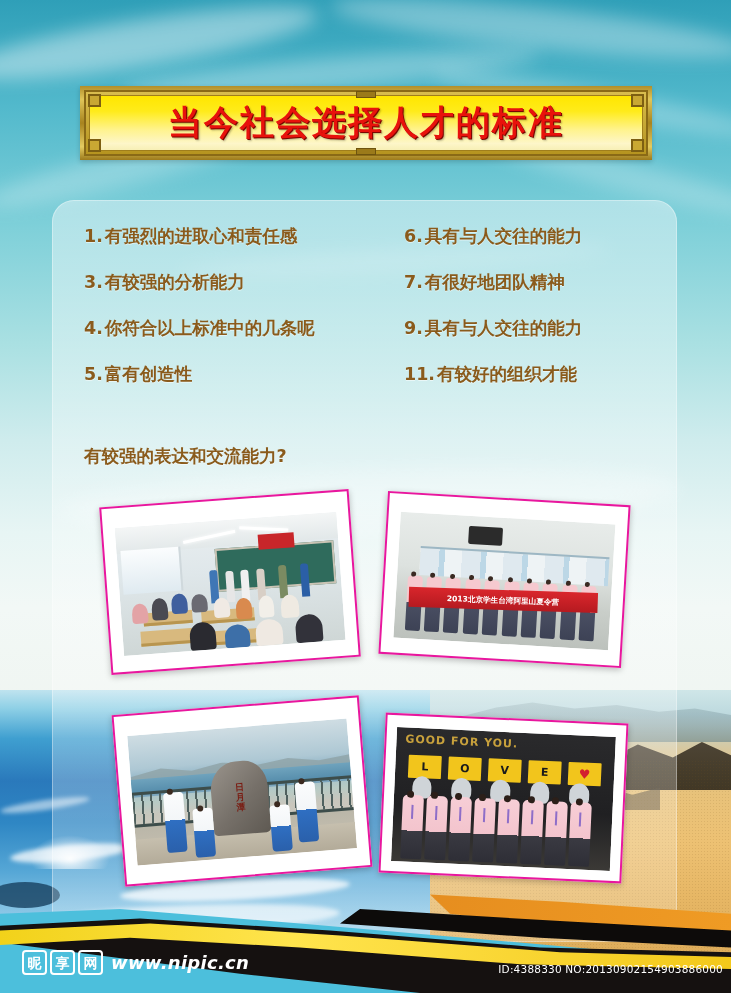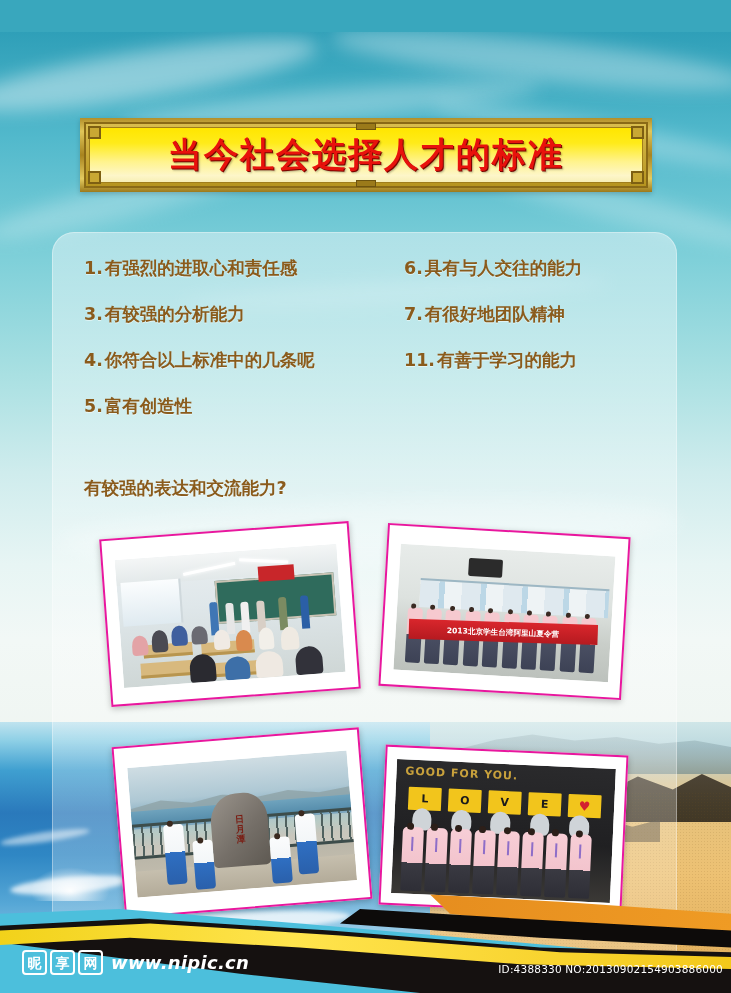--- a/index.html
+++ b/index.html
@@ -1,21 +1,21 @@
 <!DOCTYPE html>
 <html><head>
 <meta charset="utf-8">
 <style>
   html,body{margin:0;padding:0;}
   body{
     width:731px;height:993px;overflow:hidden;position:relative;
     font-family:"DejaVu Sans","Liberation Sans",sans-serif;
     background:#39a7bd;
   }
-  #poster{position:absolute;inset:0;overflow:hidden;margin-top:32px;}
+  #poster{position:absolute;inset:0;overflow:hidden;}
 
   
   .bg-sky{
     position:absolute;left:0;top:0;width:731px;height:760px;
     background:
       linear-gradient(180deg,#2f9fb8 0%,#52b9cc 14%,#7fd0d9 30%,#a9e0e2 45%,#cfeced 58%,#e7f5f4 70%,#f2f8f6 80%,#eef4ef 100%);
   }
   .cloud{position:absolute;border-radius:50%;background:rgba(255,255,255,.55);filter:blur(9px);}
   .c1{left:-40px;top:20px;width:360px;height:46px;transform:rotate(-9deg);opacity:.75;}
   .c2{left:120px;top:58px;width:420px;height:30px;transform:rotate(-5deg);opacity:.55;}
@@ -271,21 +271,24 @@
     </div>
 
     <div class="col col-right">
       <div class="item">
         <span class="num">6.</span><span>具有与人交往的能力</span>
       </div>
       <div class="item">
         <span class="num">7.</span><span>有很好地团队精神</span>
       </div>
       <div class="item">
-        <span class="num">11.</span><span>有善于学习的能力</span>
+        <span class="num">9.</span><span>具有与人交往的能力</span>
+      </div>
+      <div class="item">
+        <span class="num">11.</span><span>有较好的组织才能</span>
       </div>
     </div>
 
     <div class="question">有较强的表达和交流能力?</div>
   </div>
 
   <div class="photo ph1">
     <div class="pic">
       <div class="p1">
         <div class="ceiling"></div>

